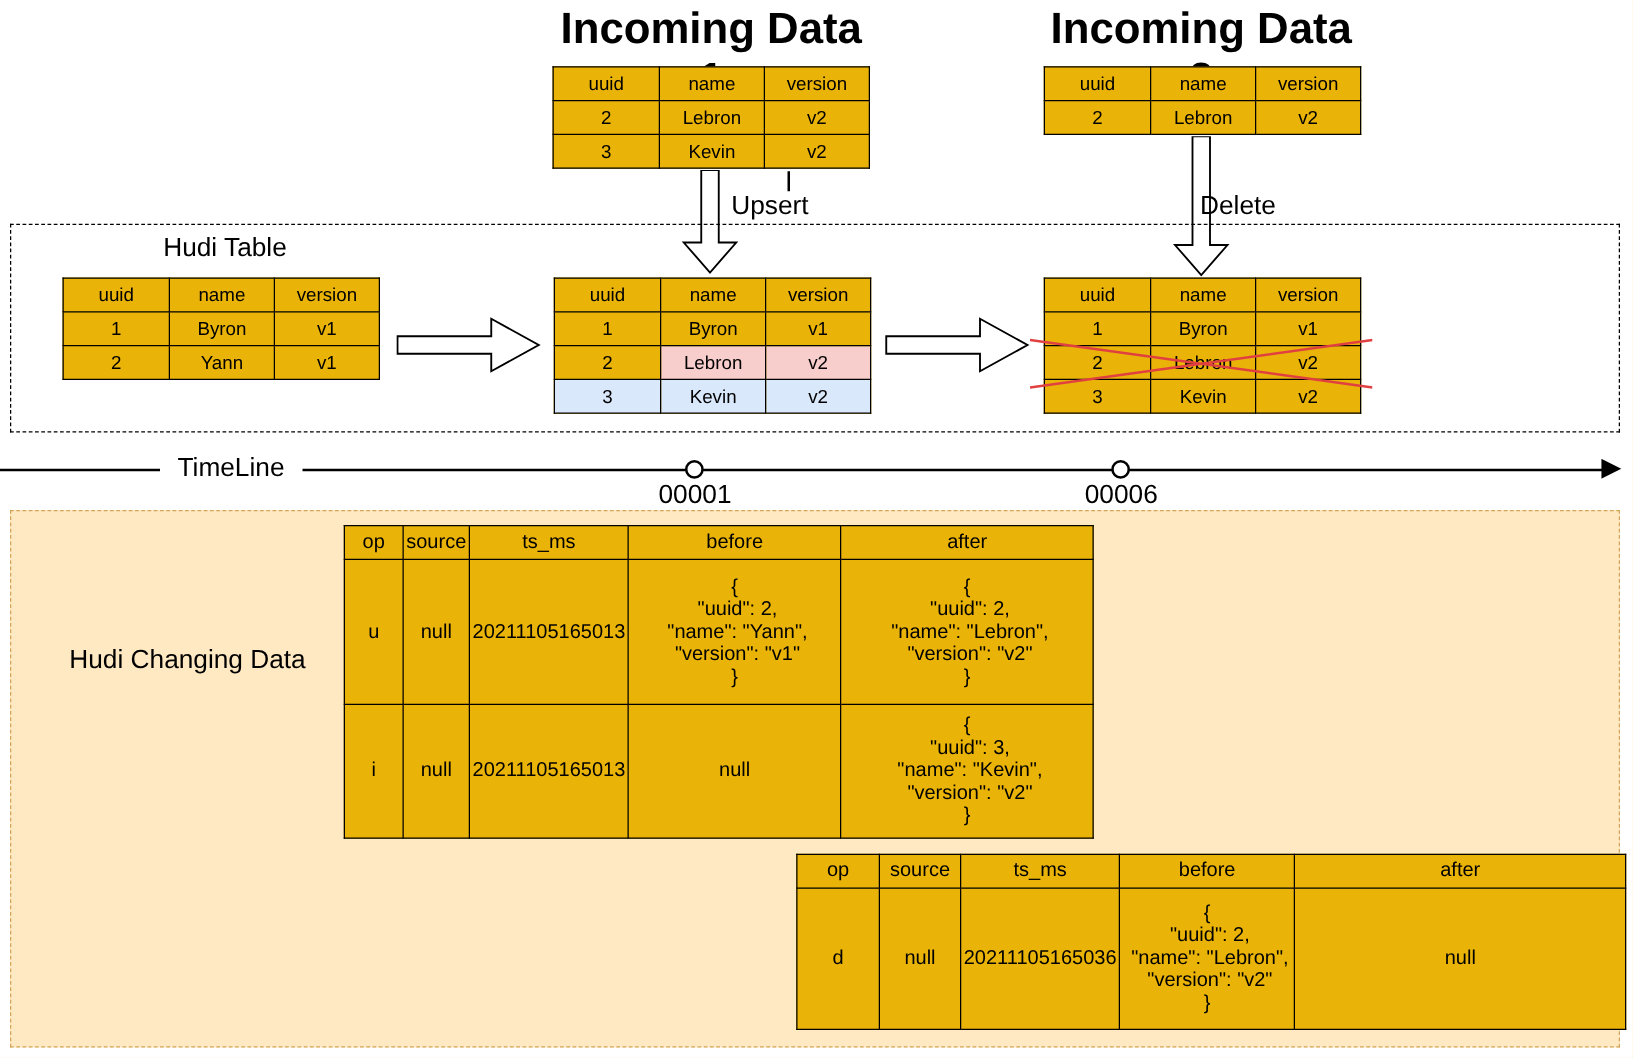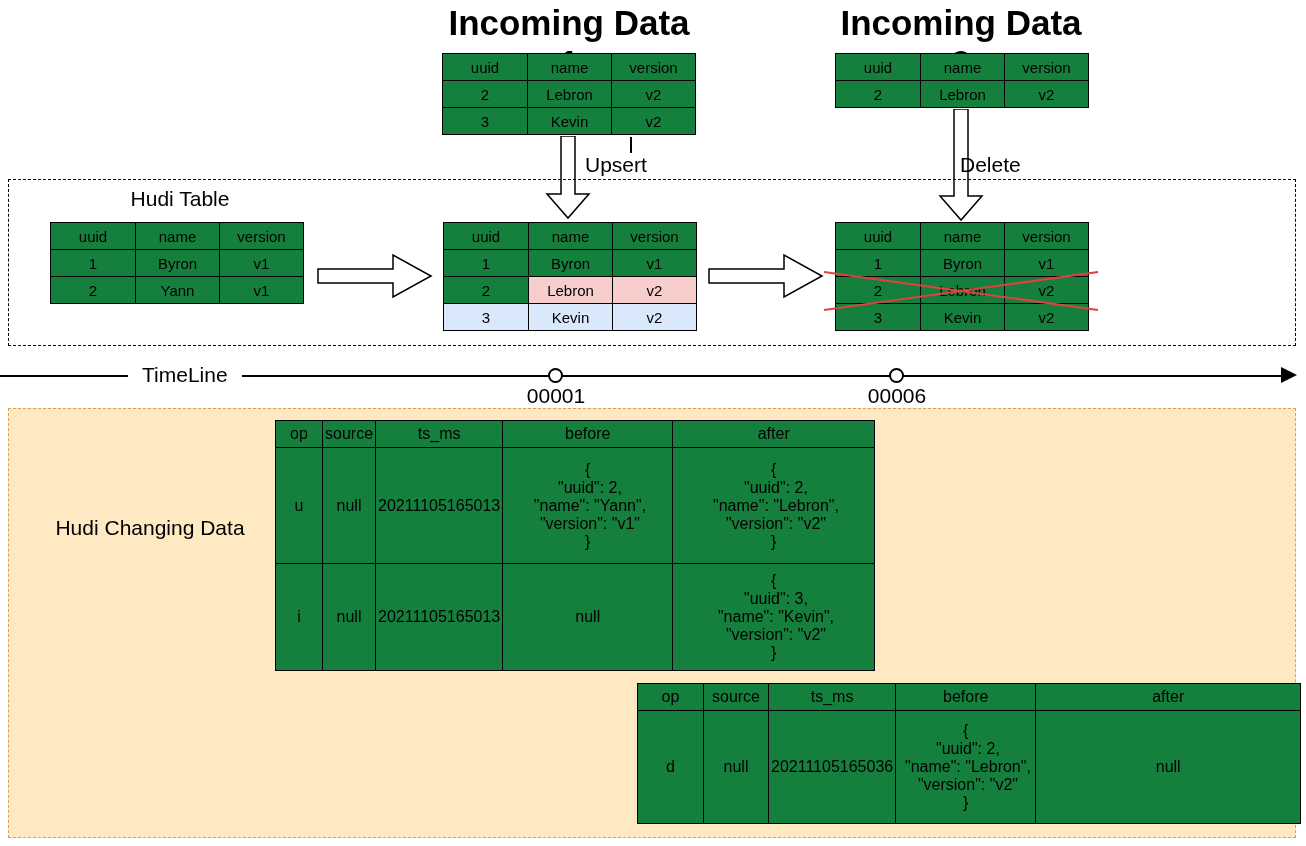--- a/index.html
+++ b/index.html
@@ -5,21 +5,21 @@
   * { margin:0; padding:0; box-sizing:border-box; }
   html,body { background:#fff; }
   body {
     width:1306px; height:846px; position:relative; overflow:hidden;
     font-family:"Liberation Sans","DejaVu Sans",sans-serif; color:#000;
   }
   .abs { position:absolute; }
   .title { font-size:35px; font-weight:bold; text-align:center; }
   .lbl   { font-size:21px; text-align:center; white-space:nowrap; }
 
-  table.dt { border-collapse:collapse; background:#15803d; table-layout:fixed; position:absolute; }
+  table.dt { border-collapse:collapse; background:#eab308; table-layout:fixed; position:absolute; }
   table.dt td {
     border:1.5px solid #000; text-align:center; vertical-align:middle;
     font-size:15px; height:27px; padding:0 2px; overflow:hidden;
   }
   table.cdc td { font-size:16px; }
   td.json {
     text-align:left; vertical-align:top; white-space:pre;
     line-height:18px; padding:1px 3px;
   }
   td.pink { background:var(--updated-row-fill); border:2px solid var(--updated-row-border); }

